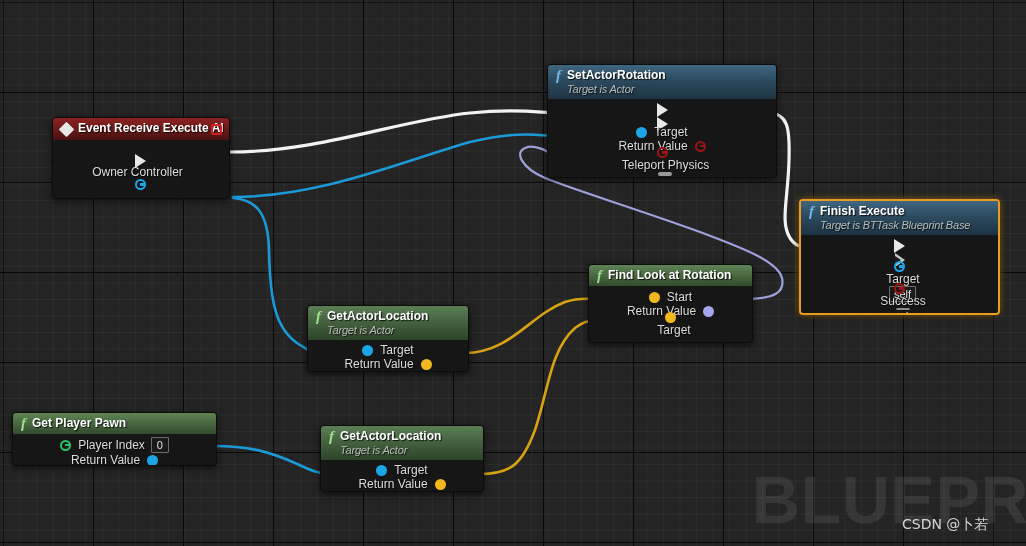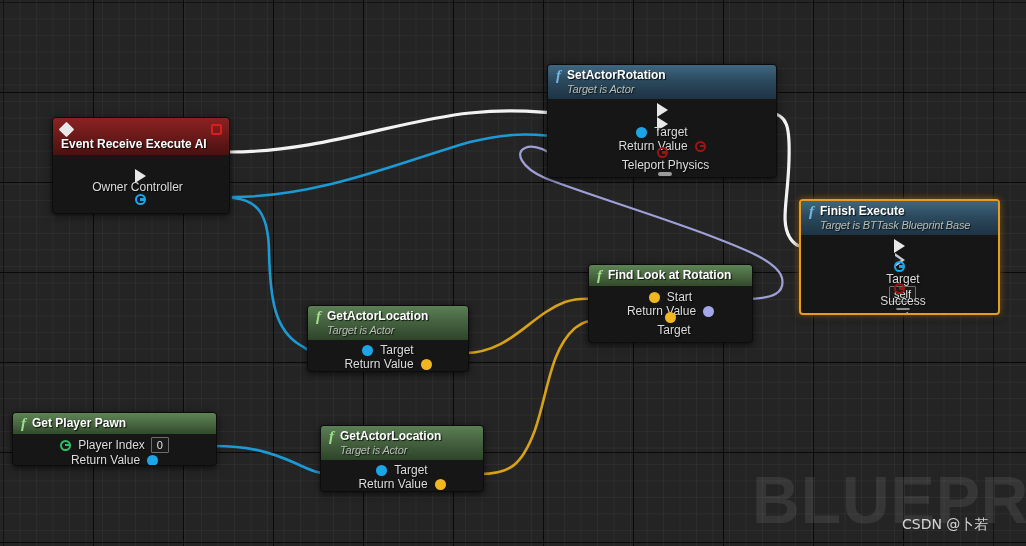--- a/index.html
+++ b/index.html
@@ -85,21 +85,20 @@
     background: linear-gradient(to bottom, #3f6780 0%, #2c4a5e 45%, #1d3344 100%);
   }
   .node-header.green {
     background: linear-gradient(to bottom, #5b7f54 0%, #44613f 48%, #2d4429 100%);
   }
   .node-header.green-flat {
     background: linear-gradient(to bottom, #5e8456 0%, #47653f 55%, #314a2b 100%);
   }
   .node-header.red {
     background: linear-gradient(to bottom, #8c2222 0%, #6e1a1a 45%, #4a1111 100%);
-    flex-direction: column;
   }
   .hdr-icon {
     flex: 0 0 auto;
     margin-right: 6px;
     line-height: 14px;
   }
   .f-icon {
     font-family: "Liberation Serif", serif;
     font-style: italic;
     font-weight: bold;

